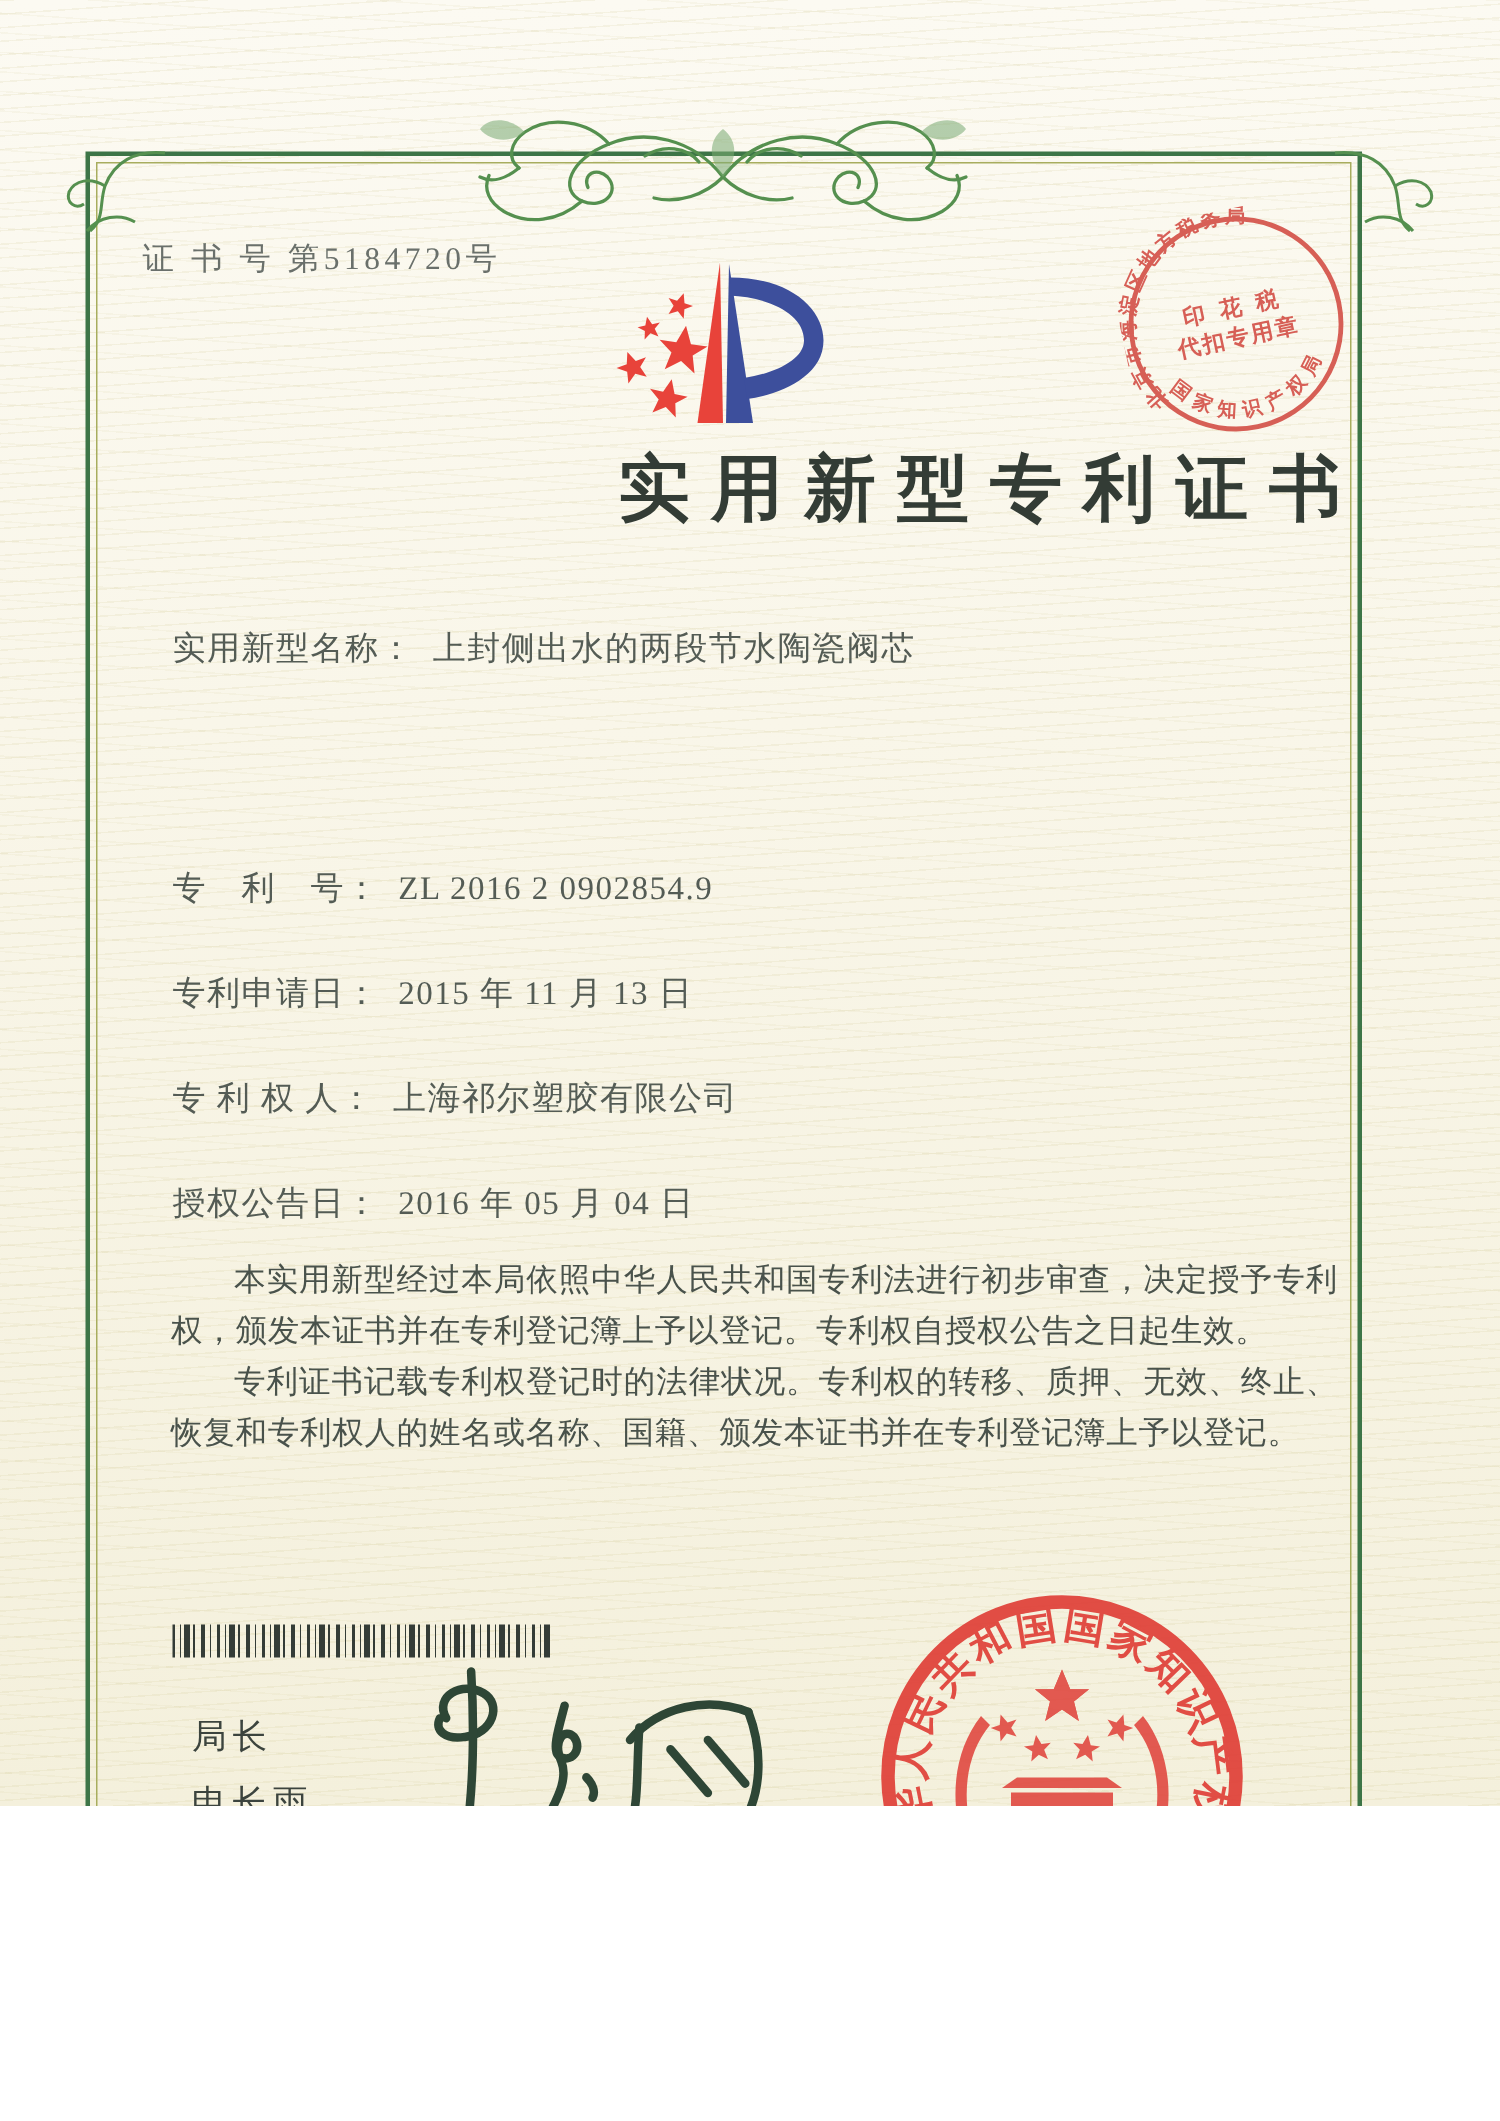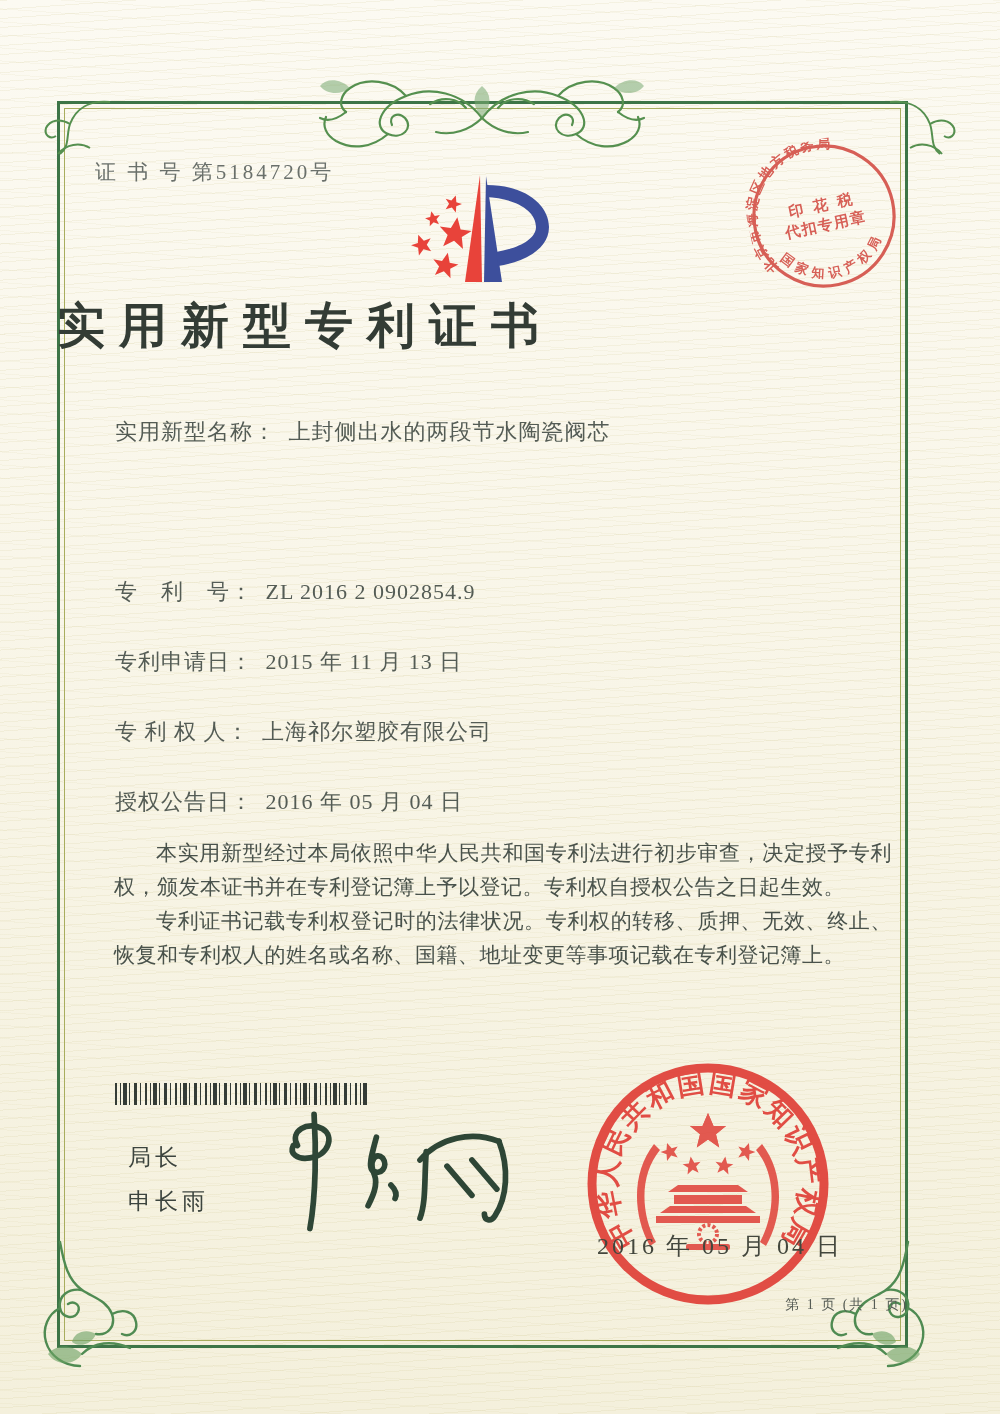--- a/index.html
+++ b/index.html
@@ -1,41 +1,41 @@
 <!DOCTYPE html>
 <html><head>
 <meta charset="utf-8">
 <style>
   * { margin:0; padding:0; box-sizing:border-box; }
   html,body { width:1000px; }
   body { font-family:"Liberation Serif","DejaVu Serif",serif; }
 
   #page {
-    position:relative; width:1000px; height:1414px; overflow:hidden;
+    position:relative; width:1000px; height:1204px; overflow:hidden;
     background-image:
       repeating-linear-gradient(176deg, rgba(205,196,140,.16) 0 1px, rgba(255,255,255,0) 1px 9px),
       repeating-linear-gradient(184deg, rgba(205,196,140,.10) 0 1px, rgba(255,255,255,0) 1px 13px),
       linear-gradient(180deg,#fcfaf2 0%,#f9f6e9 40%,#f4f0dc 100%);
   }
 
   .frame { position:absolute; left:57px; top:101px; width:851px; height:1247px;
            border:3px solid #3d7547; }
   .frame-inner { position:absolute; inset:4px; border:1px solid #a8ad5e; }
 
   .orn { position:absolute; }
 
   .cert-no { position:absolute; left:95px; top:158px; font-size:21px; color:#6a706b;
              letter-spacing:3px; }
 
   .logo { position:absolute; left:400px; top:172px; width:200px; height:130px; }
 
   .stamp { position:absolute; left:748px; top:140px; width:152px; height:152px;
            transform:rotate(-12deg); opacity:.92; }
 
-  .title { position:absolute; left:57px; top:294px; width:851px; text-align:left;
+  .title { position:absolute; left:57px; top:294px; width:851px; text-align:right;
            font-size:48px; font-weight:bold; color:#333c35; letter-spacing:14px; }
 
   .field { position:absolute; left:115px; width:780px; font-size:22px; color:#545c55;
            letter-spacing:1px; white-space:nowrap; }
   .field .lbl { margin-right:6px; }
 
   .paras { position:absolute; left:114px; top:836px; width:778px; }
   .paras p { font-size:21px; line-height:34px; color:#49524b; text-indent:2em;
              text-align:justify; letter-spacing:.5px;font-family:Liberation Serif, serif; }
 
@@ -182,21 +182,21 @@
     <span class="lbl">专 利 权 人：</span>
     <span>上海祁尔塑胶有限公司</span>
   </div>
   <div class="field" style="top:787px">
     <span class="lbl">授权公告日：</span>
     <span>2016 年 05 月 04 日</span>
   </div>
 
   <div class="paras">
     <p>本实用新型经过本局依照中华人民共和国专利法进行初步审查，决定授予专利权，颁发本证书并在专利登记簿上予以登记。专利权自授权公告之日起生效。</p>
-    <p>专利证书记载专利权登记时的法律状况。专利权的转移、质押、无效、终止、恢复和专利权人的姓名或名称、国籍、地址变更等事项记载在专利登记簿上。</p>
+    <p>专利证书记载专利权登记时的法律状况。专利权的转移、质押、无效、终止、恢复和专利权人的姓名或名称、国籍、颁发本证书并在专利登记簿上予以登记。</p>
   </div>
 
   <div class="barcode"></div>
 
   <div class="sig-title">局长</div>
   <div class="sig-name">申长雨</div>
   <svg class="sig-img" viewBox="0 0 240 130">
     <g fill="none" stroke="#2e4636" stroke-width="5.5" stroke-linecap="round" stroke-linejoin="round">
       <path d="M28,38 C20,24 38,14 52,22 C64,29 58,48 40,50 C28,52 20,46 24,38"></path>
       <path d="M44,8 C46,40 46,85 40,118"></path>

